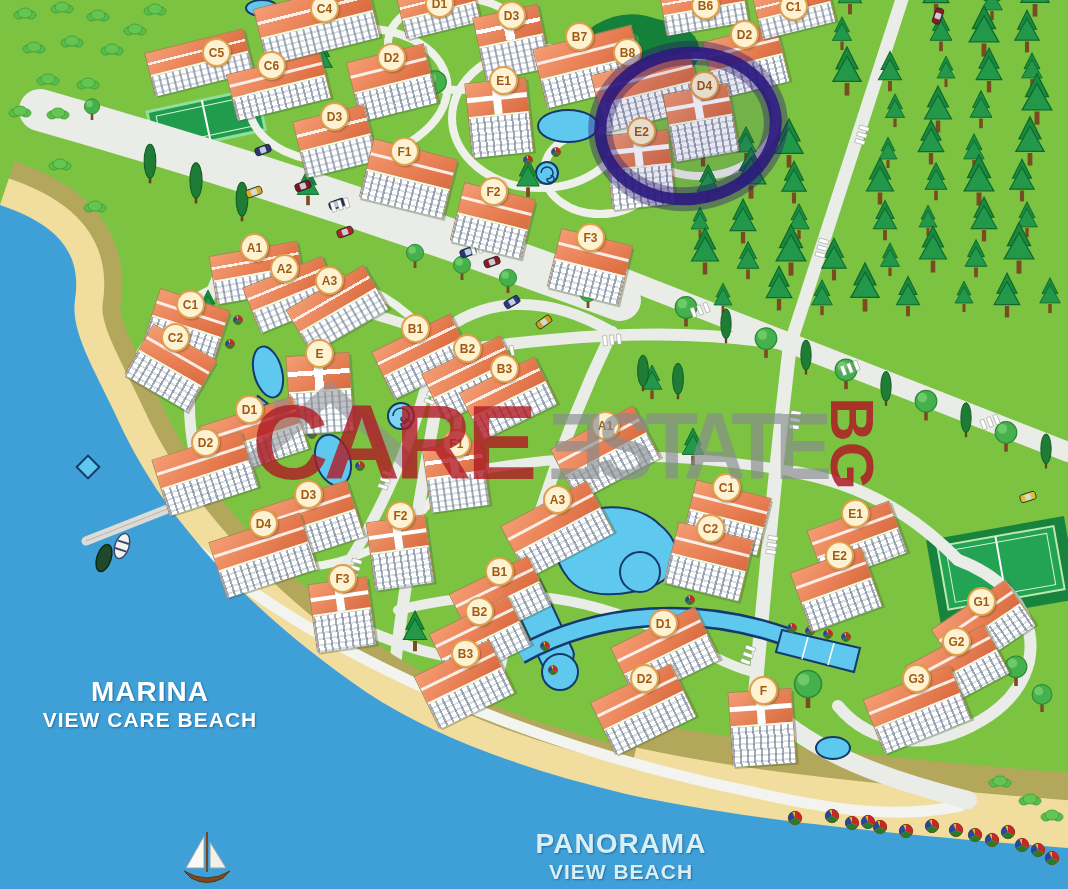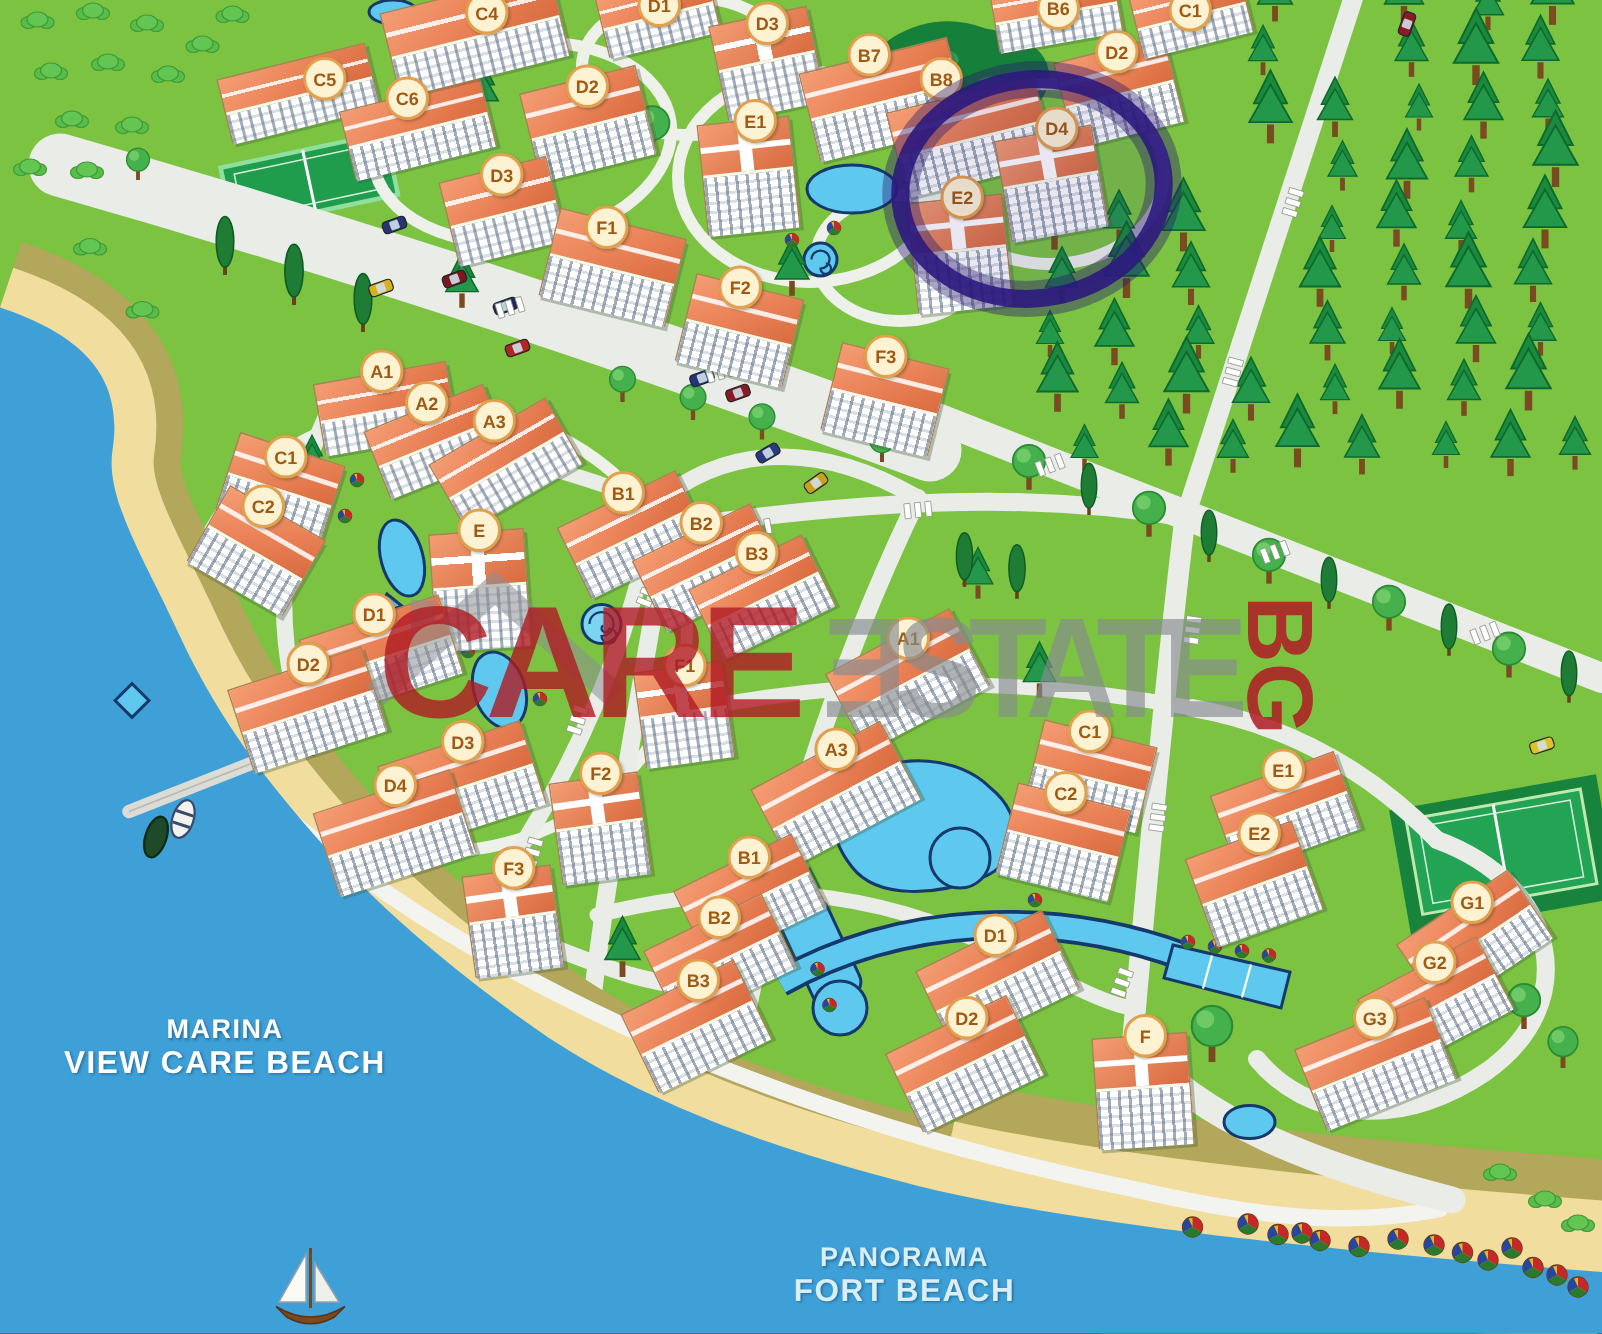--- a/index.html
+++ b/index.html
@@ -33,24 +33,24 @@
   #watermark{position:absolute;left:0;top:0;width:100%;height:100%;z-index:30;pointer-events:none;}
   .wm-care{position:absolute;left:252px;top:382px;font-size:106px;font-weight:bold;
            letter-spacing:-5px;color:var(--watermark-red);opacity:.8;}
   .wm-estate{position:absolute;left:548px;top:392px;font-size:95px;font-weight:bold;
            letter-spacing:-9px;color:var(--watermark-gray);opacity:.66;transform:scaleX(.9);transform-origin:left;}
   .wm-bg{position:absolute;left:806px;top:408px;font-size:62px;font-weight:bold;
            color:var(--watermark-red);opacity:.85;transform:rotate(90deg);}
   .wm-roof{position:absolute;left:238px;top:378px;opacity:.55;}
   .sea-label{position:absolute;z-index:40;text-align:center;color:var(--label-white);
              text-shadow:1px 1px 2px rgba(0,60,100,.5);font-weight:bold;pointer-events:none;}
-  .sea-label .l1{font-size:18px;letter-spacing:1px;}
+  .sea-label .l1{font-size:28px;letter-spacing:1px;}
   .sea-label .l2{font-size:21px;letter-spacing:1px;}
   .sea-label.marina{left:30px;top:676px;width:240px;}
-  .sea-label.panorama{left:468px;top:828px;width:270px;color:var(--label-blue);}
+  .sea-label.panorama{left:486px;top:828px;width:270px;color:var(--label-blue);}
 </style>
 </head>
 <body>
 
 <div id="stage">
 
 <svg id="base" width="1068" height="889" viewBox="0 0 1068 889">
   <defs>
     <g id="pine">
       <rect x="-1.5" y="-7" width="3" height="8" fill="#7a4a20"></rect>
@@ -620,16 +620,16 @@
   <span class="wm-estate">ƎSTATE</span>
   <span class="wm-bg">BG</span>
 </div>
 
 <div class="sea-label marina">
   <div class="l1">MARINA</div>
   <div class="l2">VIEW CARE BEACH</div>
 </div>
 <div class="sea-label panorama">
   <div class="l1">PANORAMA</div>
-  <div class="l2">FORT BEACH</div>
+  <div class="l2">VIEW BEACH</div>
 </div>
 
 </div>
 
 </body></html>

